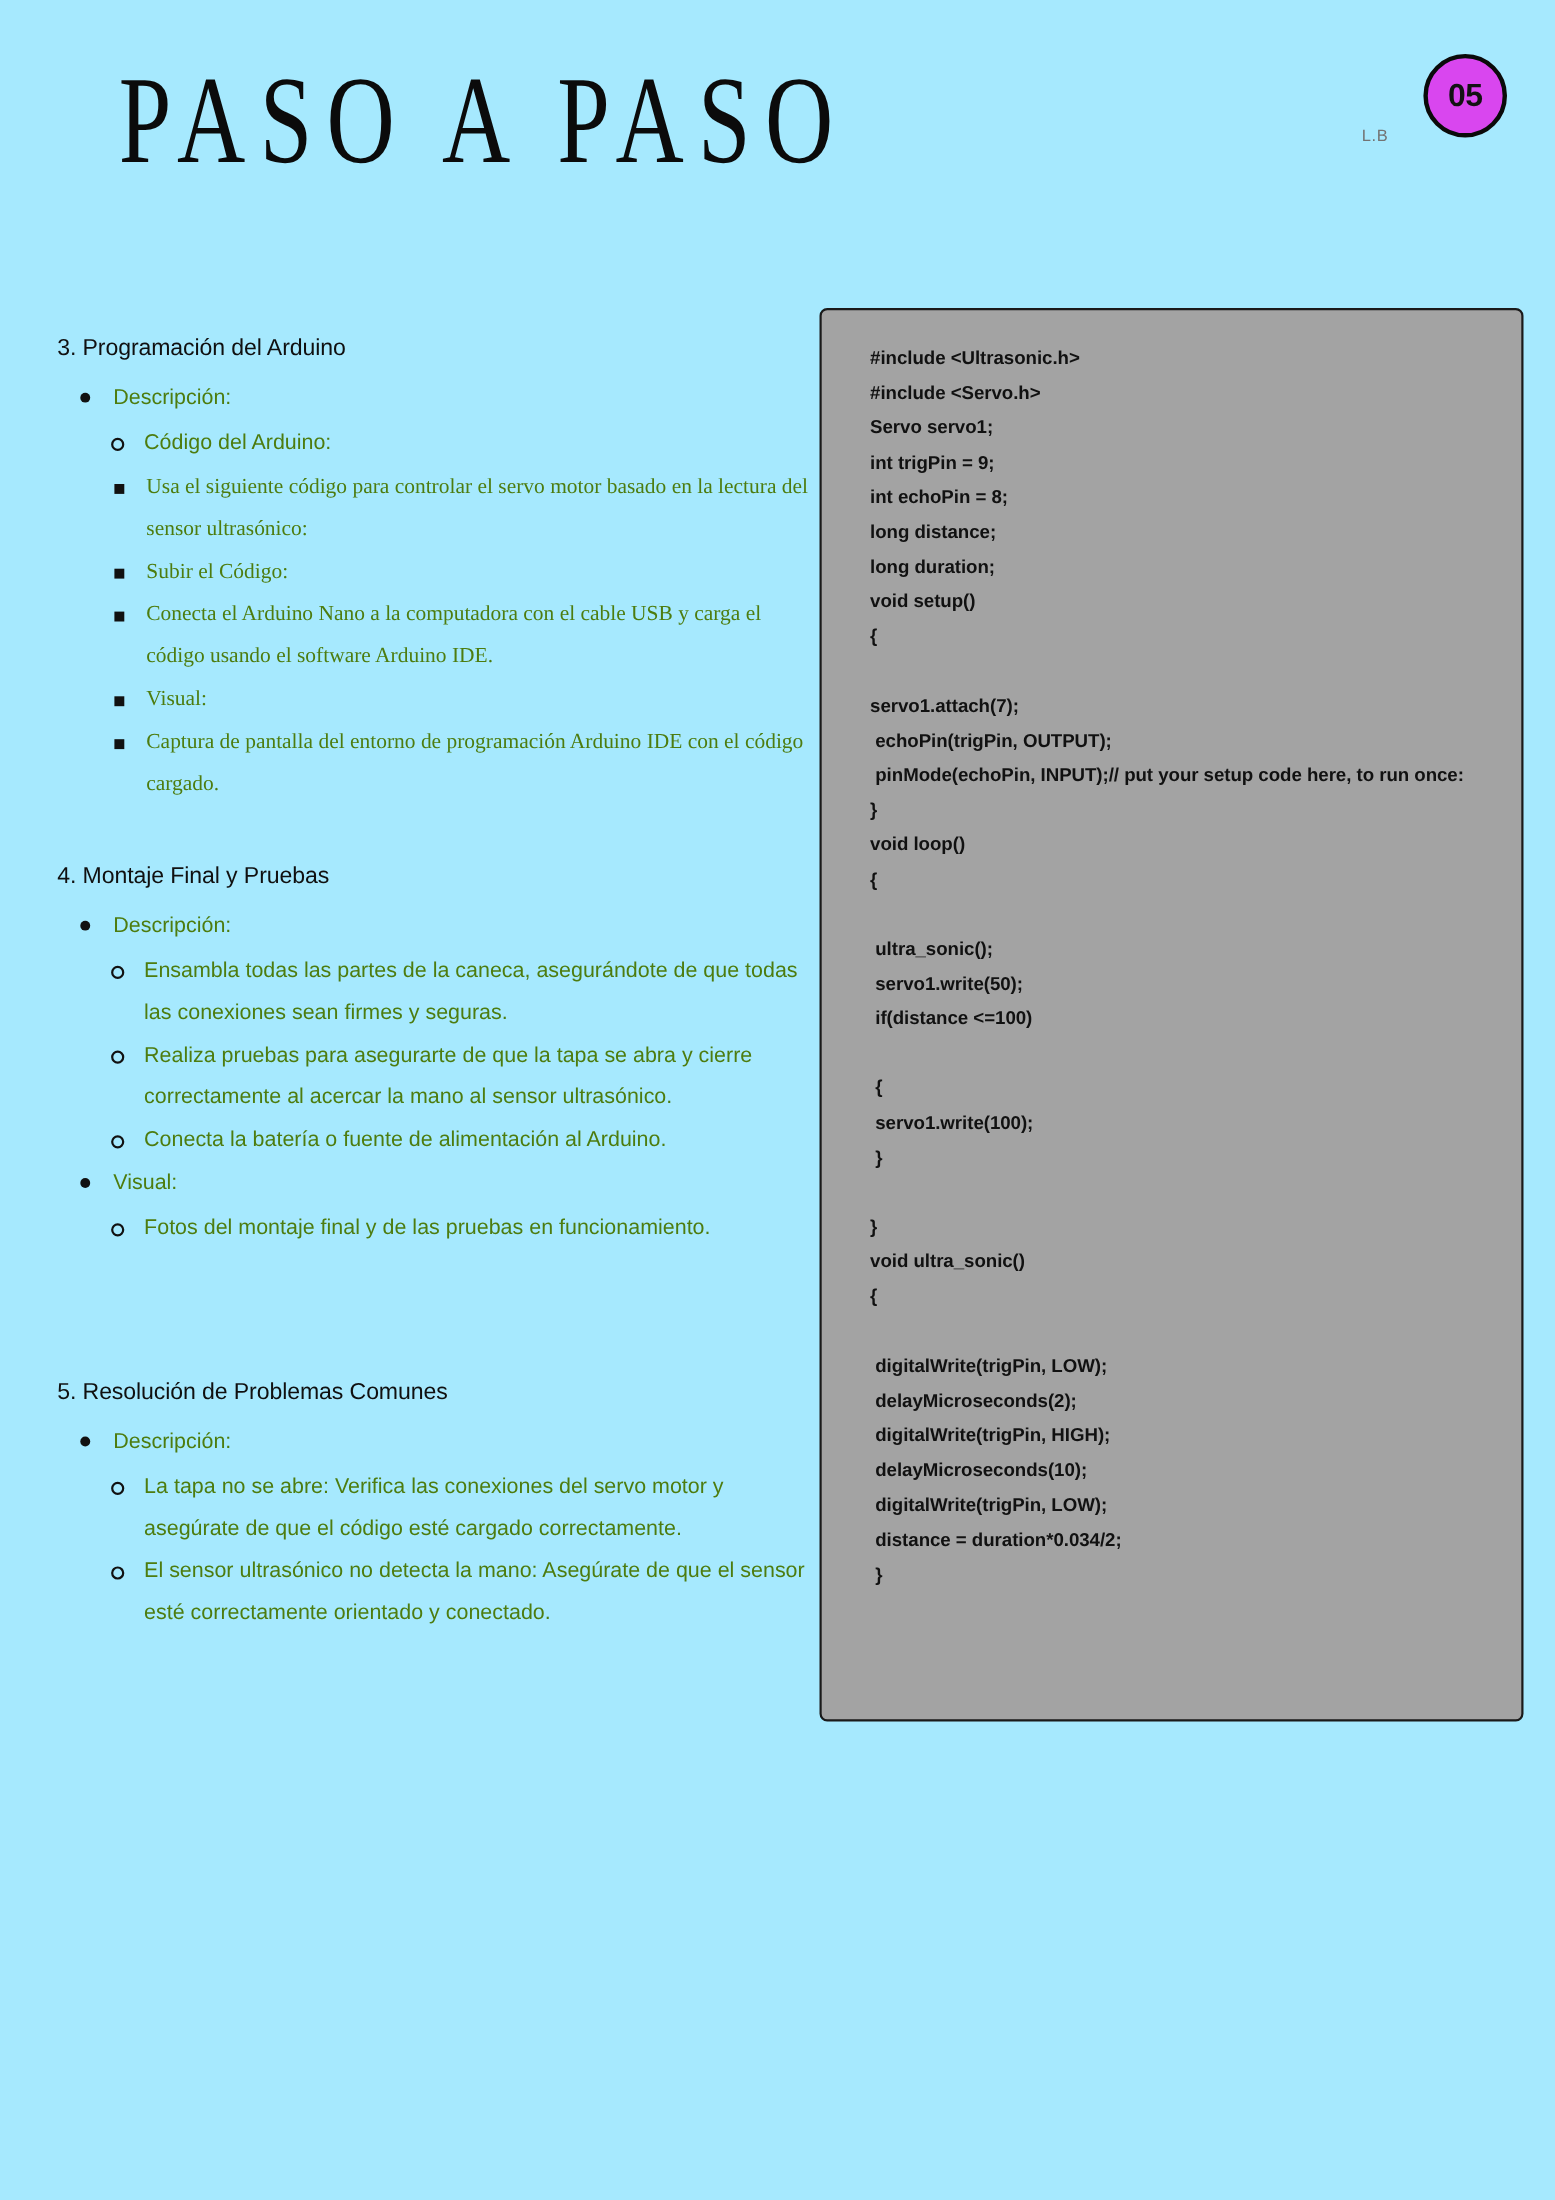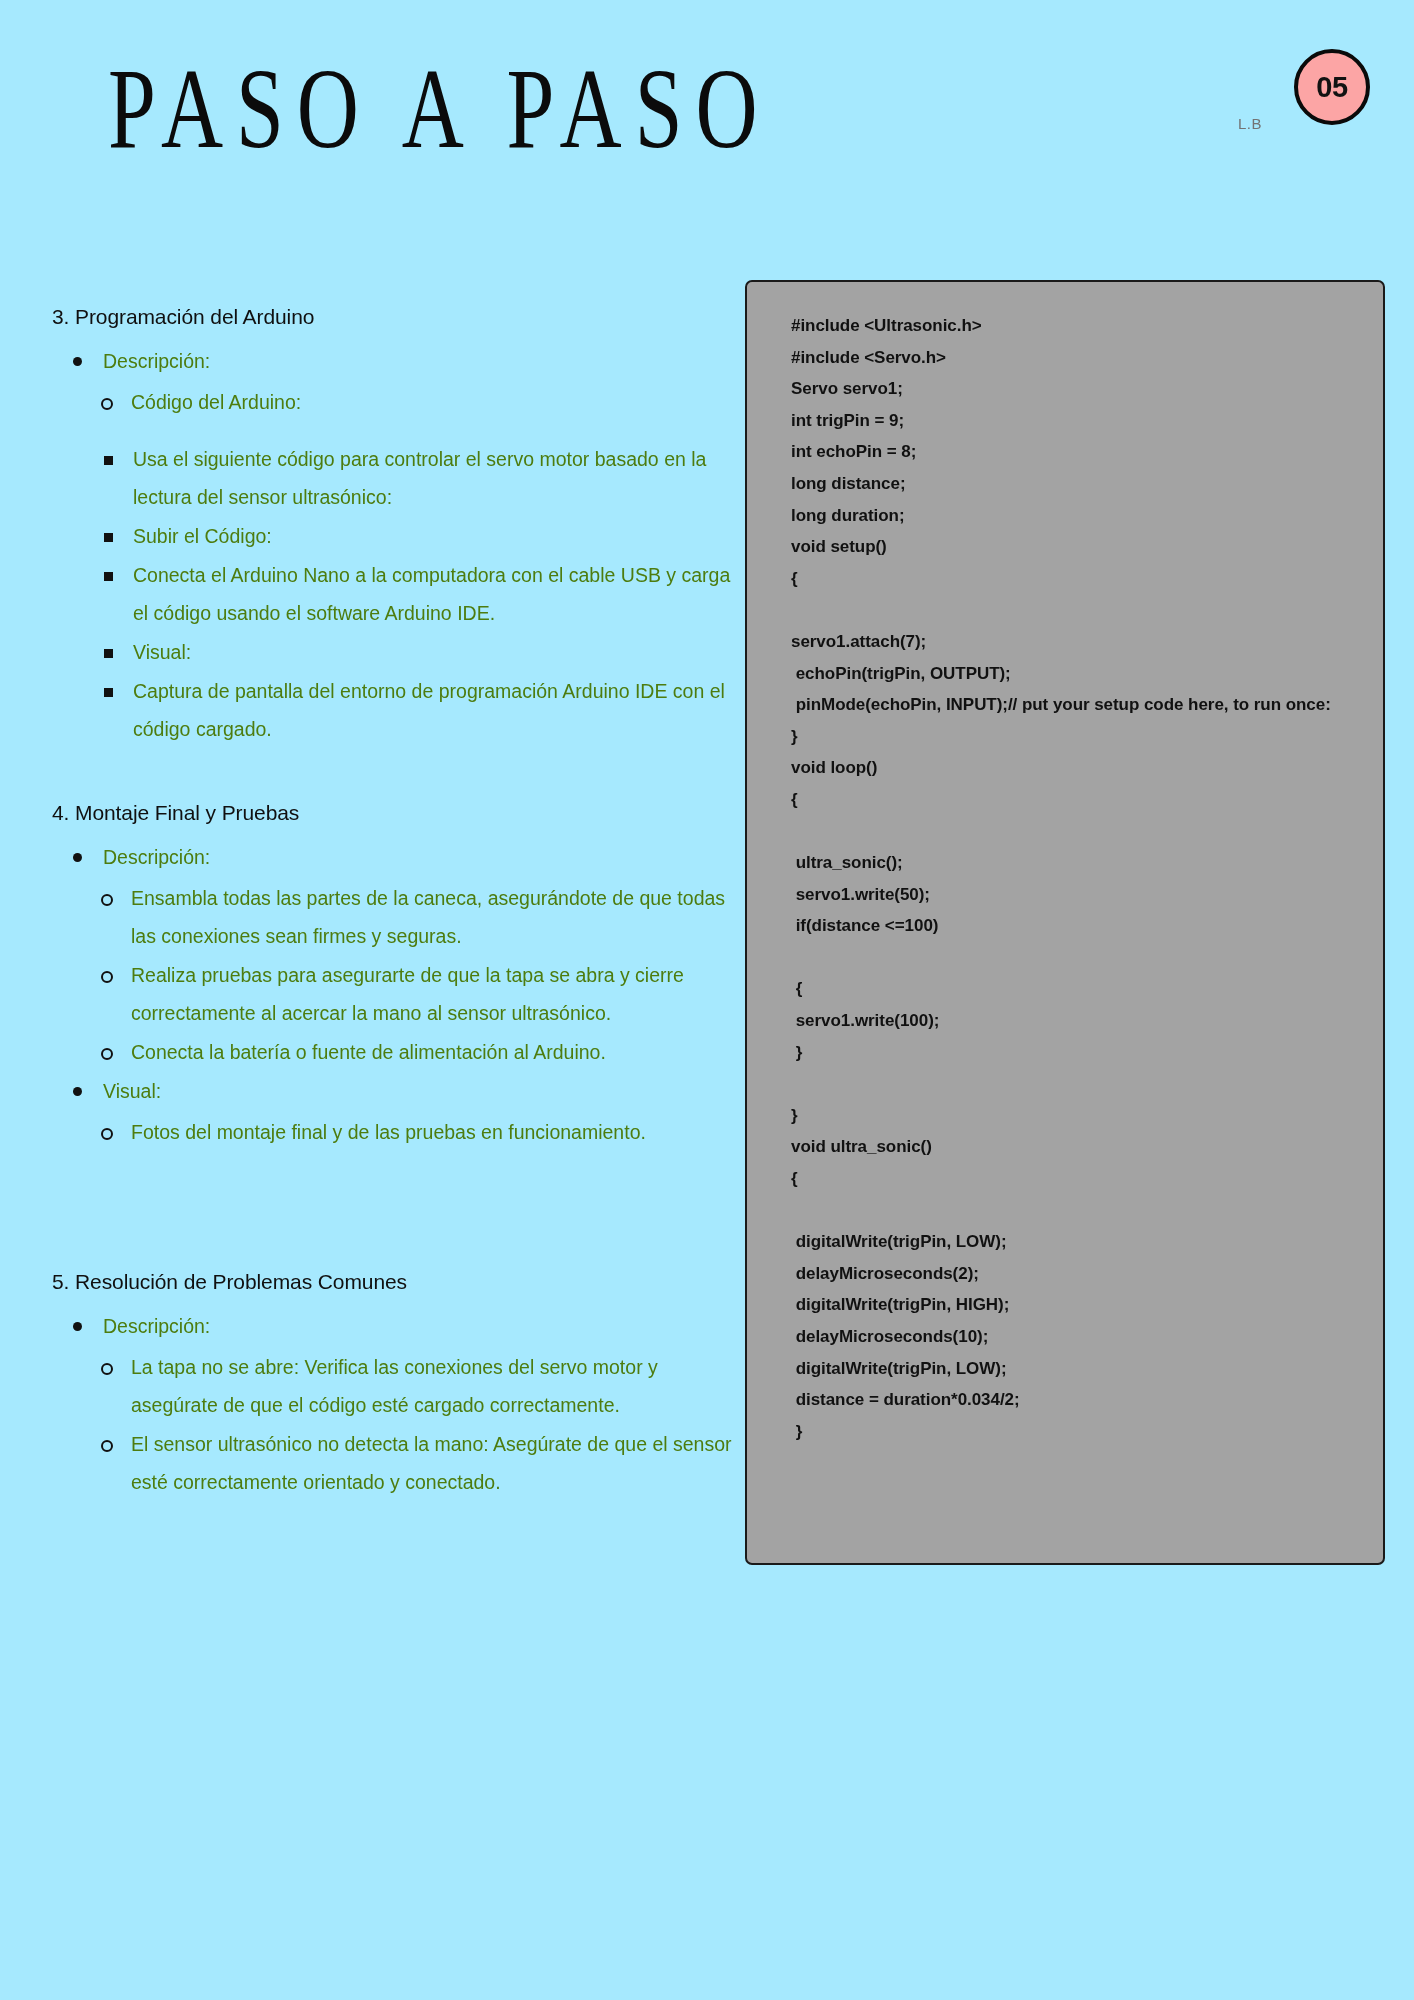--- a/index.html
+++ b/index.html
@@ -45,21 +45,21 @@
     letter-spacing: 0.5px;
     color: #737373;
   }
   .page-badge {
     position: absolute;
     left: 1294px;
     top: 49px;
     width: 76px;
     height: 76px;
     border-radius: 50%;
-    background: #fca5a5;
+    background: #d946ef;
     border: 4px solid #0a0a0a;
     box-sizing: border-box;
     display: flex;
     align-items: center;
     justify-content: center;
   }
   .page-badge-num {
     font-size: 29px;
     font-weight: 700;
     color: #121212;
@@ -84,21 +84,21 @@
     letter-spacing: -0.1px;
     margin: 0 0 13px 0;
   }
   ul.lvl {
     list-style: none;
     margin: 0;
     padding: 0;
   }
   ul.lvl1 { margin-left: 14px; }
   ul.lvl2 { margin-left: 42px; margin-top: 3px; }
-  ul.lvl3 { margin-left: 44px; margin-top: 19px; }
+  ul.lvl3 { margin-left: 44px; margin-top: 3px; font-family: Liberation Serif, serif; }
 
   li.item {
     position: relative;
     padding-left: 37px;
     font-size: 19.5px;
     line-height: 38px;
     color: #4d7c0f;
     margin-bottom: 1px;
   }
   li.item > .txt { display: block; }

